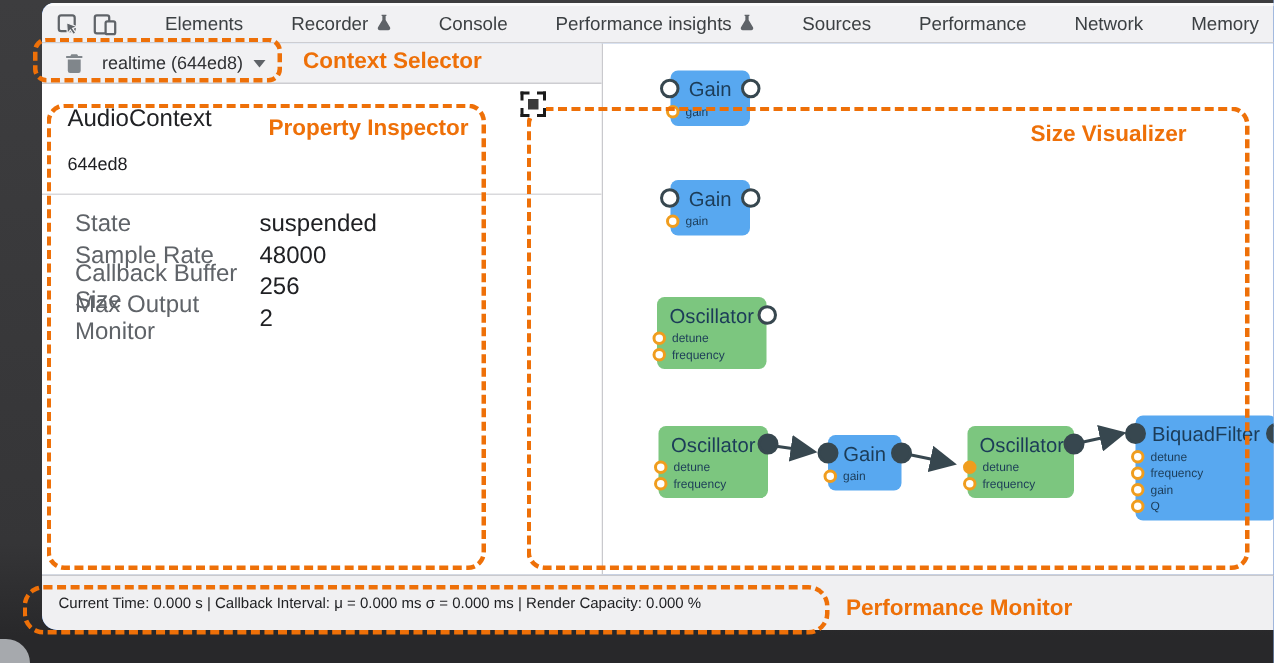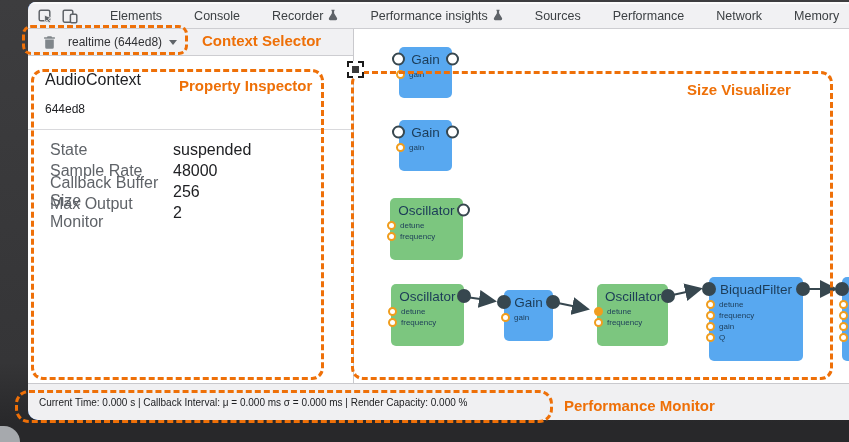--- a/index.html
+++ b/index.html
@@ -30,39 +30,39 @@
   .tb-icon{width:16px;height:16px;display:flex;align-items:center;justify-content:center;cursor:pointer}
   .tb-sep{width:1px;height:16px;background:#c7c7cb;margin:0 6px 0 10px}
   .tab{
     display:inline-flex;align-items:center;gap:5px;
     padding:0 16px;height:100%;
     font-size:12.5px;color:#3c4043;cursor:pointer;
   }
   .flask{display:inline-block}
   
   .win-body{position:absolute;left:0;top:27px;right:0;bottom:37px;display:flex}
-  .left-panel{width:326px;border-right:1px solid #c9c9cd;display:flex;flex-direction:column;background:#fff}
+  .left-panel{width:374px;border-right:1px solid #c9c9cd;display:flex;flex-direction:column;background:#fff}
   .ctx-toolbar{
     height:27px;background:#f1f1f3;border-bottom:1px solid #cdcdd1;
     display:flex;align-items:center;padding-left:13px;gap:11px;flex:none;
   }
   .ctx-select{display:flex;align-items:center;gap:7px;cursor:pointer}
   .ctx-select .lbl{font-size:12px;color:#303134}
   .caret{width:0;height:0;border-left:4px solid transparent;border-right:4px solid transparent;border-top:5px solid #5f6368;margin-top:1px}
   .inspector{flex:1;background:#fff;position:relative}
   .insp-title{position:absolute;left:17px;top:15px;font-size:16px;color:#202124}
   .insp-sub{position:absolute;left:17px;top:46px;font-size:12px;color:#202124}
   .insp-divider{position:absolute;left:0;right:0;top:73px;height:1px;background:#d9d9dc}
   .prop-row{position:absolute;left:22px;right:10px;height:21px;font-size:16px;display:flex;align-items:center}
   .prop-row .plabel{width:123px;color:#5f6368;flex:none}
   .prop-row .pvalue{color:#202124}
   
   .graph-area{flex:1;position:relative;background:#fff;overflow:hidden}
   .edges{position:absolute;left:0;top:0;z-index:1}
-  .gnode{position:absolute;border-radius:5px;color:#1c3c58;z-index:2;padding-bottom:18px;cursor:pointer}
+  .gnode{position:absolute;border-radius:5px;color:#1c3c58;z-index:2;padding-bottom:4px;cursor:pointer}
   .gnode.blue{background:var(--node-blue)}
   .gnode.green{background:var(--node-green)}
   .gnode-title{position:relative;font-size:13.5px;font-weight:500;text-align:center;padding:4px 8px 1px;line-height:17px}
   .port{position:absolute;width:13px;height:13px;border-radius:50%;background:#fff;border:2.5px solid var(--port-dark);top:55%;transform:translateY(-50%)}
   .port.in{left:-7px}.port.out{right:-7px}
   .port.filled{background:var(--port-dark);width:14px;height:14px}
   .gnode-param{display:flex;align-items:center;gap:4px;font-size:8px;line-height:11px;color:#1c3c58;margin-left:-4px;padding-left:1px}
   .pport{width:9px;height:9px;border-radius:50%;background:#fff;border:2px solid var(--param-orange);flex:none}
   .pport.filled{background:var(--param-orange)}
   
@@ -108,28 +108,28 @@
             <rect x="8.4" y="5.2" width="6.4" height="8.6" rx="1.2" fill="#f1f1f3" stroke="#5f6368" stroke-width="1.5"></rect>
           </svg>
       </div>
     </div>
     <div class="tb-sep"></div>
 
     <div class="tab">
         <span>Elements</span>
       </div>
     <div class="tab">
-        <span>Console</span>
-      </div>
-    <div class="tab">
       <span>Recorder</span>
       <span class="flask"><svg width="10" height="12" viewBox="0 0 10 12">
             <path d="M3.4 0.8 h3.2 v0.9 h-0.5 v2.6 l2.9 4.8 c0.5 0.9 -0.1 2.1 -1.2 2.1 H2.2 c-1.1 0 -1.7 -1.2 -1.2 -2.1 L3.9 4.3 V1.7 h-0.5 Z" fill="#5f6368"></path>
           </svg></span>
     </div>
+    <div class="tab">
+        <span>Console</span>
+      </div>
     <div class="tab">
       <span>Performance insights</span>
       <span class="flask"><svg width="10" height="12" viewBox="0 0 10 12">
             <path d="M3.4 0.8 h3.2 v0.9 h-0.5 v2.6 l2.9 4.8 c0.5 0.9 -0.1 2.1 -1.2 2.1 H2.2 c-1.1 0 -1.7 -1.2 -1.2 -2.1 L3.9 4.3 V1.7 h-0.5 Z" fill="#5f6368"></path>
           </svg></span>
     </div>
     <div class="tab">
         <span>Sources</span>
       </div>
     <div class="tab">

